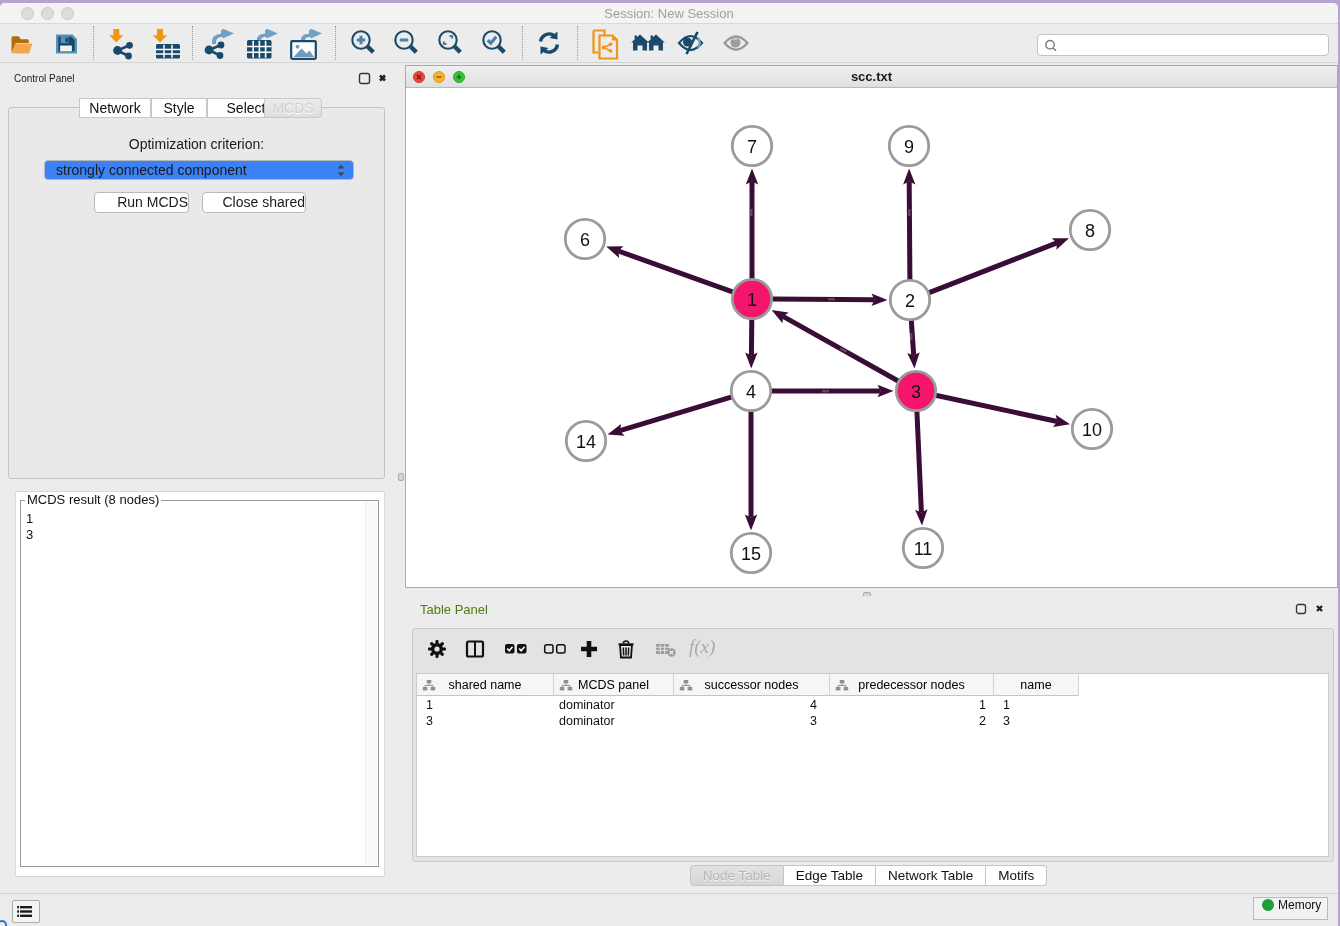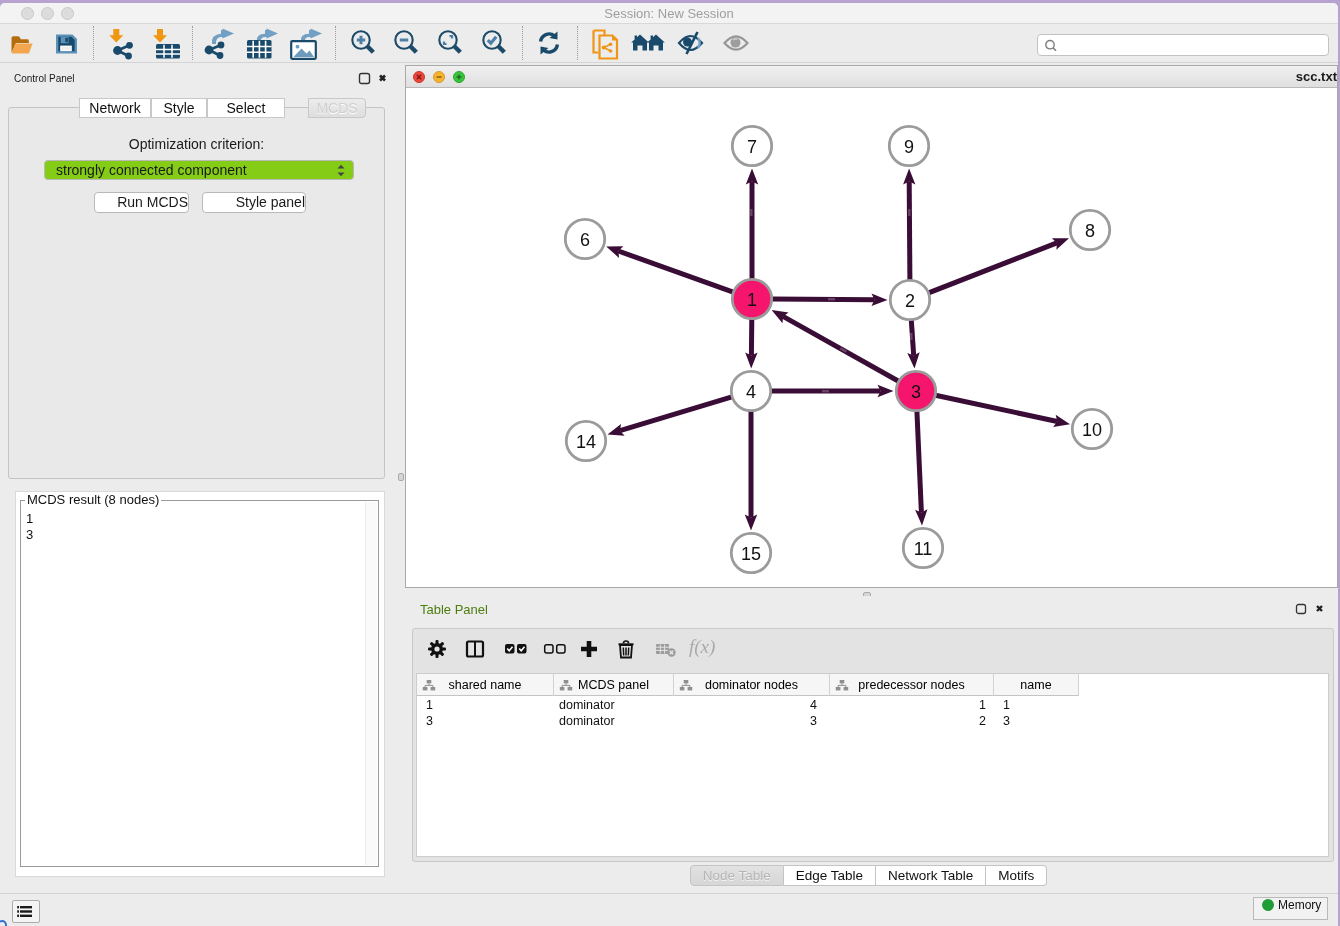--- a/index.html
+++ b/index.html
@@ -11,35 +11,35 @@
 .wtitle { position:absolute; top:3px; left:0; right:0; text-align:center; font-size:13px; color:#9e9e9e; }
 .toolbar { position:absolute; left:0; top:21px; right:0; height:39px; background:#ececec; border-bottom:1px solid #d4d4d4; }
 .tsep { position:absolute; top:2px; height:34px; width:0; border-left:1px dotted #9a9a9a; }
 .ticon { position:absolute; top:6px; }
 .searchbox { position:absolute; left:1037px; top:10px; width:292px; height:22px; background:#fff; border:1px solid #c3c3c3; border-radius:4px; }
 
 .cpanel { position:absolute; left:0; top:61px; width:393px; bottom:33px; background:#ececec; }
 .cphead { position:absolute; left:14px; top:9px; font-size:10px; color:#1a1a1a; }
 .cptabs { position:absolute; left:79px; top:34px; height:20px; z-index:3; }
 .tab { position:absolute; top:0; height:20px; background:#fff; border:1px solid #c8c8c8; font-size:14px; color:#111; text-align:center; line-height:19px; }
-.tabsel { background:linear-gradient(#ececec,#dedede); color:#cfcfcf; text-shadow:0 1px 0 #fff;margin-left:44px; }
+.tabsel { background:linear-gradient(#ececec,#dedede); color:#cfcfcf; text-shadow:0 1px 0 #fff; }
 .cpcontent { position:absolute; left:8px; top:43px; width:377px; height:372px; background:#e9e9e9; border:1px solid #c4c4c4; border-radius:3px; }
 .optlabel { position:absolute; left:0; top:72px; width:100%; text-align:center; font-size:14px; color:#1a1a1a; }
-.dropdown { position:absolute; left:44px; top:96px; width:310px; height:20px; background:#84cc16; border:1px solid #b9b9b9; border-radius:4px; font-size:14px; color:#1a1a1a; line-height:18px; padding-left:11px; }
+.dropdown { position:absolute; left:44px; top:96px; width:310px; height:20px; background:#3b82f6; border:1px solid #b9b9b9; border-radius:4px; font-size:14px; color:#1a1a1a; line-height:18px; padding-left:11px; }
 .btn { position:absolute; top:128px; height:21px; background:#fff; border:1px solid #b9b9b9; border-radius:4px; font-size:14px; color:#1a1a1a; text-align:right; line-height:19px; }
 .subpanel { position:absolute; left:15px; top:427px; width:370px; height:386px; background:#fff; border:1px solid #d9d9d9; }
 .fieldset { position:absolute; left:4px; top:8px; right:5px; bottom:9px; border:1px solid #9a9a9a; }
 .fslegend { position:absolute; left:4px; top:-9px; background:#fff; font-size:13px; color:#111; padding:0 2px; z-index:2; }
 .resulttext { position:absolute; left:1px; top:1px; right:13px; bottom:1px; background:#fff; font-size:13px; color:#111; padding:9px 4px 2px; line-height:16px; }
 .scrolltrack { position:absolute; right:1px; top:1px; width:12px; bottom:1px; background:#fafafa; border-left:1px solid #ededed; }
 
 .nwin { position:absolute; left:405px; top:62px; width:933px; height:523px; background:#fff; border:1px solid #a9a9a9; }
 .ntitle { position:absolute; left:0; top:0; right:0; height:22px; background:linear-gradient(#f0f0f0,#dfdfdf); border-bottom:1px solid #b9b9b9; }
 .ntl { position:absolute; top:5px; width:12px; height:12px; border-radius:50%; }
-.ntext { position:absolute; top:3px; left:0; right:0; text-align:right; font-size:13px; font-weight:bold; color:#1a1a1a; }
+.ntext { position:absolute; top:3px; left:0; right:0; text-align:center; font-size:13px; font-weight:bold; color:#1a1a1a; }
 
 .tpanel { position:absolute; left:399px; top:593px; right:0; bottom:33px; background:#ececec; }
 .tphead { position:absolute; left:21px; top:6px; font-size:13px; color:#4d7c0f; }
 .tpcontent { position:absolute; left:13px; top:32px; right:4px; height:234px; background:#e3e3e3; border:1px solid #c9c9c9; border-radius:3px; }
 .tbl { position:absolute; left:3px; top:44px; right:4px; bottom:4px; background:#fff; border:1px solid #cdcdcd; }
 .thdr { position:absolute; left:0; top:0; height:22px; background:#f6f6f6; border-bottom:1px solid #c4c4c4; font-size:13px; color:#111; }
 .treeico { position:absolute; top:5px; }
 .thcell { position:absolute; top:0; height:22px; border-right:1px solid #d2d2d2; text-align:center; line-height:22px; font-size:12.5px; }
 .trow { position:absolute; font-size:12.5px; color:#111; height:16px; line-height:16px; }
 .btabs { position:absolute; bottom:7px; left:0; right:0; text-align:center; }
@@ -206,21 +206,21 @@
       <div class="tab tabsel" style="left:185px;width:58px;border-radius:0 4px 4px 0">MCDS</div>
     </div>
     <div class="cpcontent"></div>
     <div class="optlabel">Optimization criterion:</div>
     <div class="dropdown">strongly connected component
       <svg style="position:absolute;right:6px;top:2px" width="12" height="15" viewBox="0 0 12 15">
         <path d="M2.5 5.5 L6 1.8 L9.5 5.5 Z M2.5 9.5 L6 13.2 L9.5 9.5 Z" fill="#444"></path>
       </svg>
     </div>
     <div class="btn" style="left:94px;width:95px">Run MCDS</div>
-    <div class="btn" style="left:202px;width:104px">Style panel</div>
+    <div class="btn" style="left:202px;width:104px">Close shared</div>
     <div class="subpanel">
       <div class="fieldset">
         <div class="fslegend">MCDS result (8 nodes)</div>
         <div class="resulttext">1<br>3</div>
         <div class="scrolltrack"></div>
       </div>
     </div>
   </div>
 
   <div class="handle" style="left:398px;top:470px;width:6px;height:8px"></div>
@@ -367,21 +367,21 @@
           </g>
         <circle cx="18.5" cy="15.5" r="4.2" fill="#9c9c9c"></circle>
         <path d="M16.8 13.8 l3.4 3.4 M20.2 13.8 l-3.4 3.4" stroke="#e9e9e9" stroke-width="1.3"></path>
       </svg>
 
       <div style="position:absolute;left:276px;top:7px;font-family:'Liberation Serif',serif;font-style:italic;font-size:19px;color:#a9a9a9">f(x)</div>
       <div class="tbl">
         <div class="thdr" style="width:662px"></div>
         <div class="thcell" style="left:0;width:137px">shared name</div>
         <div class="thcell" style="left:137px;width:120px">MCDS panel</div>
-        <div class="thcell" style="left:257px;width:156px">dominator nodes</div>
+        <div class="thcell" style="left:257px;width:156px">successor nodes</div>
         <div class="thcell" style="left:413px;width:164px">predecessor nodes</div>
         <div class="thcell" style="left:577px;width:85px">name</div>
         <svg class="treeico" style="left:5px" width="14" height="13" viewBox="0 0 14 13">
             <g fill="#8f8f8f">
               <rect x="4.7" y="1" width="4.6" height="3.4"></rect>
               <rect x="0.8" y="8" width="4.6" height="3.4"></rect>
               <rect x="8.6" y="8" width="4.6" height="3.4"></rect>
               <path d="M7 4.4 v2 M3.1 8 v-1.6 h7.8 V8" stroke="#8f8f8f" fill="none" stroke-width="1"></path>
             </g>
           </svg>

